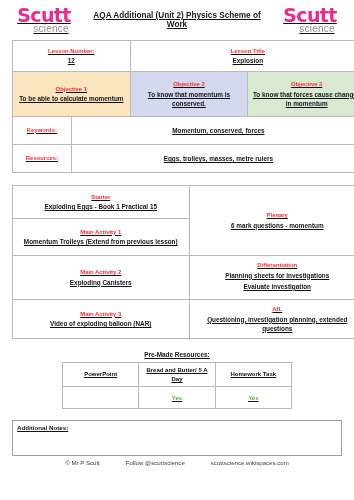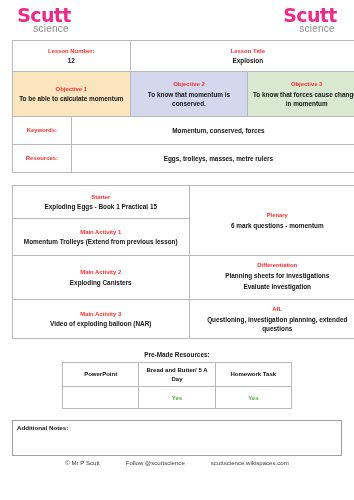--- a/index.html
+++ b/index.html
@@ -12,20 +12,21 @@
     height: 500px;
     font-family: "Liberation Sans", sans-serif;
     color: #111111;
     overflow: hidden;
   }
   .page {
     position: relative;
     width: 354px;
     height: 488px;
     box-sizing: border-box;
+    text-decoration: underline;
   }
 
   
   .masthead {
     display: flex;
     align-items: center;
     justify-content: space-between;
     height: 40px;
     padding: 0 6px;
     box-sizing: border-box;
@@ -172,20 +173,21 @@
 
 <div class="page">
 
   <div class="masthead">
 
     <div class="logo">
       <span class="brand">Scutt</span>
       <span class="sub">science</span>
     </div>
 
+    <div class="doc-title">AQA Additional (Unit 2) Physics Scheme of Work</div>
 
     <div class="logo">
       <span class="brand">Scutt</span>
       <span class="sub">science</span>
     </div>
 
   </div>
 
   <table class="tbl block1">
     <tbody>

